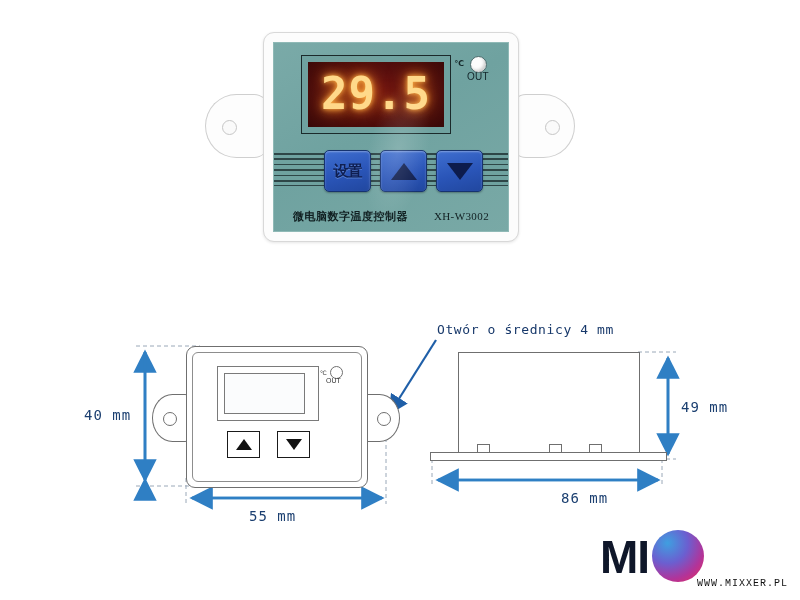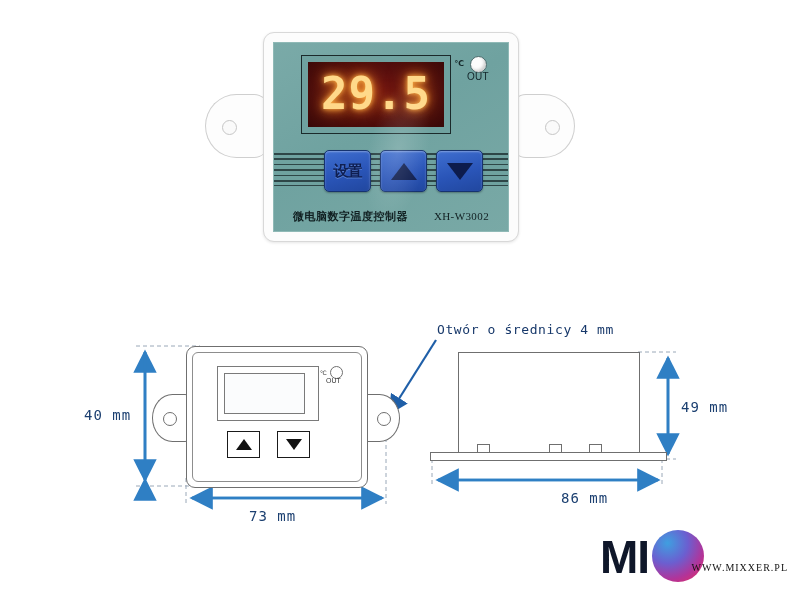--- a/index.html
+++ b/index.html
@@ -200,22 +200,22 @@
   .logo-circle{
     position:absolute;left:52px;top:2px;width:52px;height:52px;border-radius:50%;
     background:radial-gradient(circle at 30% 25%,#3f9fe0 0%,#6b5fd0 38%,#b1349a 68%,#ee2b55 100%);
   }
   .logo-x{
     position:absolute;left:52px;top:2px;width:52px;height:52px;
     font-family:"Liberation Sans", sans-serif;color:#fff;font-weight:bold;
     font-size:42px;line-height:52px;text-align:center;letter-spacing:-6px;
   }
   .logo-url{
-    position:absolute;right:2px;bottom:17px;
-    font-family:Liberation Serif, serif;
+    position:absolute;right:2px;bottom:1px;
+    font-family:Liberation Mono, monospace;
     font-size:10px;color:#111;letter-spacing:1px;
   }
 </style>
 </head>
 <body>
 
 <div id="stage">
 
   <div class="photo">
 
@@ -324,21 +324,21 @@
       <div class="sv-watermark">MIXXER</div>
       <div class="sv-body"></div>
       <div class="sv-base">
         <div class="sv-foot" style="left:46px;"></div>
         <div class="sv-foot" style="left:118px;"></div>
         <div class="sv-foot" style="left:158px;"></div>
       </div>
     </div>
 
     <div class="dim-text" style="left:84px;top:89px;">40  mm</div>
-    <div class="dim-text" style="left:249px;top:190px;">73  mm</div>
+    <div class="dim-text" style="left:249px;top:190px;">55  mm</div>
     <div class="dim-text" style="left:681px;top:81px;">49  mm</div>
     <div class="dim-text" style="left:525px;top:172px;margin-left:36px;">86  mm</div>
 
     <div class="note-text" style="left:437px;top:4px;">Otwór o średnicy 4 mm</div>
   </div>
 
   <div class="logo">
     <span class="logo-word" style="left:0;">MI</span>
     <div class="logo-circle"></div>
     <span class="logo-url">WWW.MIXXER.PL</span>

